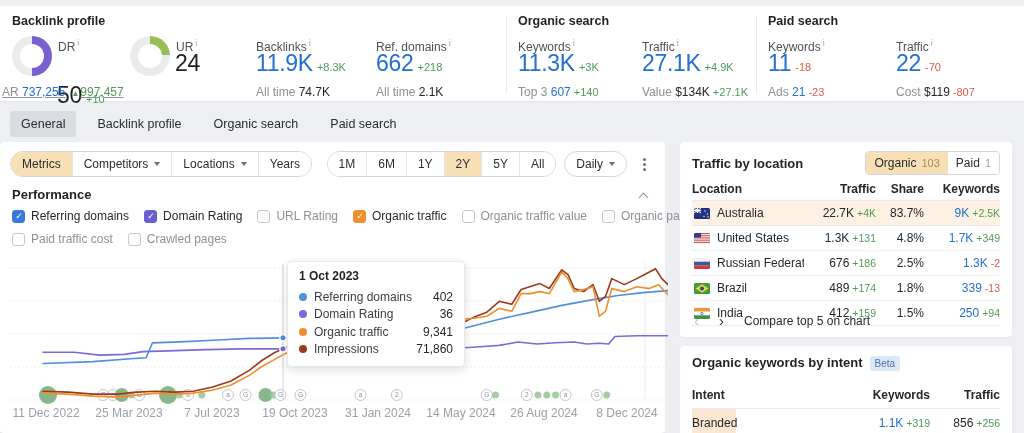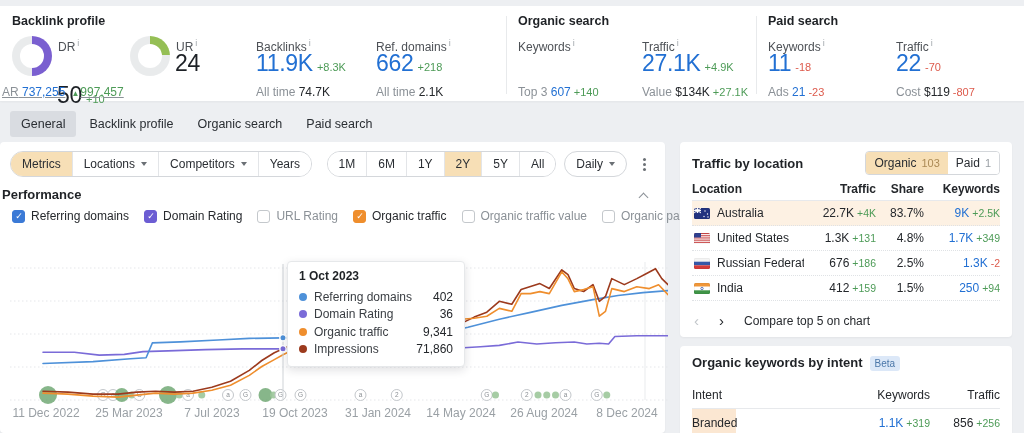--- a/index.html
+++ b/index.html
@@ -22,37 +22,37 @@
   .sub .dark{color:#24272b;}
   .sub .link{color:#2270d3;}
   .sub .chg-s{font-size:11px;margin-left:3px;}
   .tri-up{display:inline-block;font-size:8px;color:#4d9b57;margin:0 1px 0 6px;}
   .tri-up::after{content:"▲";}
   .donut{position:absolute;width:40px;height:40px;border-radius:50%;}
   .donut .hole{position:absolute;left:8px;top:8px;right:8px;bottom:8px;background:#fff;border-radius:50%;}
   .vdiv{position:absolute;top:10px;width:1px;height:78px;background:#e8eaec;}
 
   
-  #tabs{position:absolute;left:10px;top:111px;display:flex;gap:2px;}
+  #tabs{position:absolute;left:10px;top:111px;display:flex;gap:10px;}
   .tab{padding:6px 11px;border-radius:3px;font-size:12.5px;color:#2a2e33;cursor:pointer;}
   .tab.active{background:#d9dce1;}
 
   
   #left-card{left:0;top:142px;width:665px;height:291px;}
   .filters{position:absolute;left:10px;top:9px;display:flex;}
   .seg-group{display:flex;border:1px solid #d4d7db;border-radius:14px;background:#fff;overflow:hidden;height:26px;box-sizing:border-box;align-items:stretch;}
   .seg{display:flex;align-items:center;gap:6px;padding:0 11px;font-size:12px;color:#2a2e33;background:#fff;border:0;border-right:1px solid #e3e5e8;cursor:pointer;font-family:inherit;}
   .seg:last-child{border-right:0;}
   .seg.active{background:#f7dfb6;}
   .caret{width:0;height:0;border-left:3.5px solid transparent;border-right:3.5px solid transparent;border-top:4px solid #6b7075;}
   .right-controls{position:absolute;right:12px;top:9px;display:flex;gap:8px;align-items:center;}
   .pill{display:flex;align-items:center;gap:6px;border:1px solid #d4d7db;border-radius:13px;height:26px;box-sizing:border-box;padding:0 11px;background:#fff;font-size:12px;color:#2a2e33;cursor:pointer;font-family:inherit;}
   .kebab{width:18px;height:26px;display:flex;align-items:center;justify-content:center;cursor:pointer;background:none;border:0;}
   .kebab .dots{width:3px;height:3px;border-radius:50%;background:#6b7075;box-shadow:0 -5px 0 #6b7075,0 5px 0 #6b7075;}
-  .perf-head{position:absolute;left:2px;top:45px;font-weight:bold;font-size:13px;color:#1f2226;}
+  .perf-head{position:absolute;left:12px;top:45px;font-weight:bold;font-size:13px;color:#1f2226;}
   .collapse-btn{position:absolute;right:16px;top:50px;width:9px;height:9px;cursor:pointer;}
   .collapse-btn::after{content:"";position:absolute;left:0;top:2px;width:6px;height:6px;border-left:1.6px solid #8b9197;border-top:1.6px solid #8b9197;transform:rotate(45deg);}
   .cb-rows{position:absolute;left:12px;top:67px;width:650px;}
   .cb-row{display:flex;gap:15px;margin-bottom:9px;flex-wrap:nowrap;}
   .cb-item{display:flex;align-items:center;gap:6px;cursor:pointer;white-space:nowrap;}
   .cb{width:13px;height:13px;border:1px solid #c4c8cc;border-radius:3px;background:#fff;position:relative;box-sizing:border-box;flex:0 0 auto;}
   .cb.checked::after{content:"✓";color:#fff;font-size:9px;font-weight:bold;position:absolute;left:2.2px;top:0.4px;}
   .cb-label{font-size:12px;color:#8b9197;}
   .cb-item.on .cb-label{color:#26292d;}
 
@@ -89,21 +89,21 @@
   .pg{font-size:15px;line-height:14px;cursor:pointer;color:#c2c6ca;}
   .pg.en{color:#26292d;}
   .pg-prev::after{content:"‹";}
   .pg-next::after{content:"›";}
   .compare{font-size:12px;color:#26292d;cursor:pointer;}
 
   #intent-card{left:680px;top:346px;width:332px;height:120px;}
   .beta{background:#dce8f8;color:#4b77a9;font-size:10px;padding:2px 5px;border-radius:3px;margin-left:7px;font-weight:normal;}
   .int-table{position:absolute;left:12px;right:12px;top:36px;}
   .int-hrow,.int-row{display:grid;grid-template-columns:1fr 80px 70px;align-items:center;font-size:12px;}
-  .int-hrow{font-weight:normal;height:26px;border-bottom:1px solid #e7e9ec;}
+  .int-hrow{font-weight:bold;height:26px;border-bottom:1px solid #e7e9ec;}
   .int-row{height:28px;}
   .int-cell-bar{align-self:stretch;display:flex;align-items:center;background:linear-gradient(to right,#fbe7d2 0,#fbe7d2 44px,rgba(0,0,0,0) 44px);}
 </style>
 </head>
 <body>
 
 <div class="page">
 
   <div class="card" id="overview">
     <div class="sec-title" style="left:12px;top:8px;">Backlink profile</div>
@@ -127,20 +127,21 @@
     <div class="sub" style="left:256px;top:79px;"><span>All time</span> <span class="dark">74.7K</span></div>
 
     <div class="stat-label" style="left:376px;top:32px;"><span>Ref. domains</span><span class="sup-i"></span></div>
     <div class="stat-line" style="left:376px;top:44px;"><span class="stat-value blue">662</span><span class="chg up">+218</span></div>
     <div class="sub" style="left:376px;top:79px;"><span>All time</span> <span class="dark">2.1K</span></div>
 
     <div class="vdiv" style="left:506px;"></div>
 
     <div class="sec-title" style="left:518px;top:8px;">Organic search</div>
     <div class="stat-label" style="left:518px;top:32px;"><span>Keywords</span><span class="sup-i"></span></div>
+    <div class="stat-line" style="left:518px;top:44px;"><span class="stat-value blue">11.3K</span><span class="chg up">+3K</span></div>
     <div class="sub" style="left:518px;top:79px;"><span>Top 3</span> <span class="link">607</span><span class="chg-s up">+140</span></div>
     <div class="stat-label" style="left:642px;top:32px;"><span>Traffic</span><span class="sup-i"></span></div>
     <div class="stat-line" style="left:642px;top:44px;"><span class="stat-value blue">27.1K</span><span class="chg up">+4.9K</span></div>
     <div class="sub" style="left:642px;top:79px;"><span>Value</span> <span class="dark">$134K</span><span class="chg-s up">+27.1K</span></div>
 
     <div class="vdiv" style="left:756px;"></div>
 
     <div class="sec-title" style="left:768px;top:8px;">Paid search</div>
     <div class="stat-label" style="left:768px;top:32px;"><span>Keywords</span><span class="sup-i"></span></div>
     <div class="stat-line" style="left:768px;top:44px;"><span class="stat-value blue">11</span><span class="chg down">-18</span></div>
@@ -157,25 +158,25 @@
       <div class="tab">Paid search</div>
     </nav>
 
   <div class="card" id="left-card">
     <div class="filters">
       <div class="seg-group" id="filter-group">
           <button class="seg active">
             <span>Metrics</span>
           </button>
           <button class="seg">
+            <span>Competitors</span>
+            <span class="caret"></span>
+          </button>
+          <button class="seg">
             <span>Locations</span>
-            <span class="caret"></span>
-          </button>
-          <button class="seg">
-            <span>Competitors</span>
             <span class="caret"></span>
           </button>
           <button class="seg">
             <span>Years</span>
           </button>
         </div>
     </div>
     <div class="right-controls">
       <div class="seg-group" id="range-group" style="border-radius:13px;">
           <button class="seg">1M</button>
@@ -221,20 +222,30 @@
             <span class="cb"></span>
             <span class="cb-label">Organic pages</span>
           </span>
           <span class="cb-item on">
             <span class="cb checked" style="background: rgb(165, 59, 31); border-color: rgb(165, 59, 31);"></span>
             <span class="cb-label">Impressions</span>
           </span>
           <span class="cb-item">
             <span class="cb"></span>
             <span class="cb-label">Paid traffic</span>
+          </span>
+        </div>
+      <div class="cb-row" id="cb-row-2">
+          <span class="cb-item">
+            <span class="cb"></span>
+            <span class="cb-label">Paid traffic cost</span>
+          </span>
+          <span class="cb-item">
+            <span class="cb"></span>
+            <span class="cb-label">Crawled pages</span>
           </span>
         </div>
     </div>
     <div class="chart-wrap">
       <svg id="perf-chart" width="658" height="148" viewBox="0 0 658 148">
           <line x1="0" y1="12" x2="658" y2="12" stroke="#e5e7ea" stroke-dasharray="1.5 2.5"></line>
           <line x1="0" y1="45" x2="658" y2="45" stroke="#e5e7ea" stroke-dasharray="1.5 2.5"></line>
           <line x1="0" y1="78" x2="658" y2="78" stroke="#e5e7ea" stroke-dasharray="1.5 2.5"></line>
           <line x1="0" y1="111" x2="658" y2="111" stroke="#e5e7ea" stroke-dasharray="1.5 2.5"></line>
           <line x1="0" y1="144" x2="658" y2="144" stroke="#e5e7ea" stroke-dasharray="1.5 2.5"></line>
@@ -383,20 +394,31 @@
               <rect y="3.7" width="16" height="3.6" fill="#3558a8"></rect>
               <rect y="7.3" width="16" height="3.7" fill="#d23b3b"></rect>
               <rect width="16" height="11" fill="none" stroke="rgba(0,0,0,0.15)" stroke-width="0.5"></rect>
             </svg><span>Russian Federation</span></span>
           <span class="num"><span>676</span><span class="chg-s up">+186</span></span>
           <span class="num">2.5%</span>
           <span class="num"><span class="kw-link">1.3K</span><span class="chg-s down">-2</span></span>
         </div>
         <div class="loc-row">
           <span class="loc-name"><svg width="16" height="11" viewBox="0 0 16 11" class="flag">
+              <rect width="16" height="11" fill="#3da043"></rect>
+              <polygon points="8,1.2 14.5,5.5 8,9.8 1.5,5.5" fill="#f3cf3c"></polygon>
+              <circle cx="8" cy="5.5" r="2" fill="#2b4a9e"></circle>
+              <rect width="16" height="11" fill="none" stroke="rgba(0,0,0,0.15)" stroke-width="0.5"></rect>
+            </svg><span>Brazil</span></span>
+          <span class="num"><span>489</span><span class="chg-s up">+174</span></span>
+          <span class="num">1.8%</span>
+          <span class="num"><span class="kw-link">339</span><span class="chg-s down">-13</span></span>
+        </div>
+        <div class="loc-row">
+          <span class="loc-name"><svg width="16" height="11" viewBox="0 0 16 11" class="flag">
               <rect width="16" height="3.7" fill="#ef9639"></rect>
               <rect y="3.7" width="16" height="3.6" fill="#fff"></rect>
               <rect y="7.3" width="16" height="3.7" fill="#3f9447"></rect>
               <circle cx="8" cy="5.5" r="1.2" fill="none" stroke="#2b4a9e" stroke-width="0.7"></circle>
               <rect width="16" height="11" fill="none" stroke="rgba(0,0,0,0.15)" stroke-width="0.5"></rect>
             </svg><span>India</span></span>
           <span class="num"><span>412</span><span class="chg-s up">+159</span></span>
           <span class="num">1.5%</span>
           <span class="num"><span class="kw-link">250</span><span class="chg-s up">+94</span></span>
         </div>

